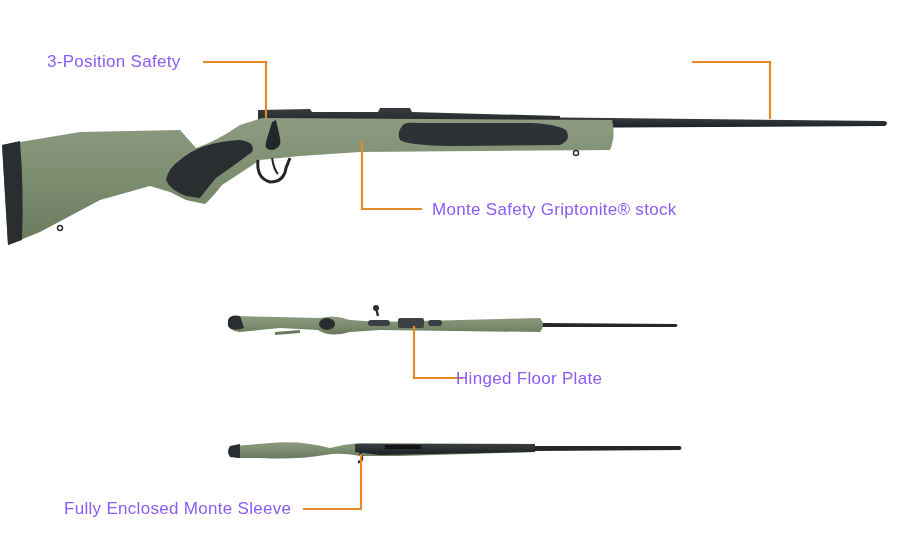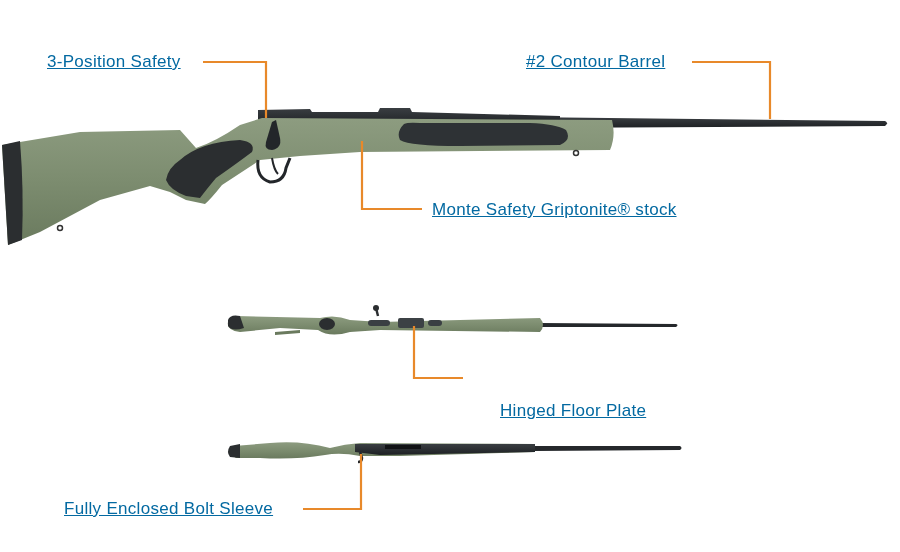--- a/index.html
+++ b/index.html
@@ -1,26 +1,25 @@
 <!DOCTYPE html>
 <html><head>
   <meta charset="utf-8">
   <style>
     html, body { margin: 0; padding: 0; background: #ffffff; }
     body { width: 900px; height: 552px; position: relative; overflow: hidden; font-family: "Liberation Sans", "DejaVu Sans", sans-serif; }
     .stage { position: absolute; left: 0; top: 0; width: 900px; height: 552px; }
     .label {
       position: absolute;
-      color: #0369a1;
+      color: #8b5cf6;
       font-size: 17px;
       font-weight: 500;
       letter-spacing: 0.3px;
       white-space: nowrap;
       line-height: 20px;
-      text-decoration: underline;
     }
     svg.art { position: absolute; left: 0; top: 0; }
   </style>
 </head>
 <body>
 
 <div class="stage">
 
   <svg class="art" width="900" height="552" viewBox="0 0 900 552">
     <defs>
@@ -88,18 +87,17 @@
 
       <polyline points="362,141 362,209 422,209"></polyline>
 
       <polyline points="414,326 414,378 463,378"></polyline>
 
       <polyline points="303,509 361,509 361,454"></polyline>
     </g>
   </svg>
 
   <div class="label" style="left:47px; top:52px;">3-Position Safety</div>
-  <div class="label" style="left:526px; top:52px;">#2 Contour Barrel</div>
   <div class="label" style="left:432px; top:200px;">Monte Safety Griptonite® stock</div>
-  <div class="label" style="left:500px; top:369px;margin-top:32px;">Hinged Floor Plate</div>
-  <div class="label" style="left:64px; top:499px;">Fully Enclosed Bolt Sleeve</div>
+  <div class="label" style="left:456px; top:369px;">Hinged Floor Plate</div>
+  <div class="label" style="left:64px; top:499px;">Fully Enclosed Monte Sleeve</div>
 
 </div>
 
 </body></html>

